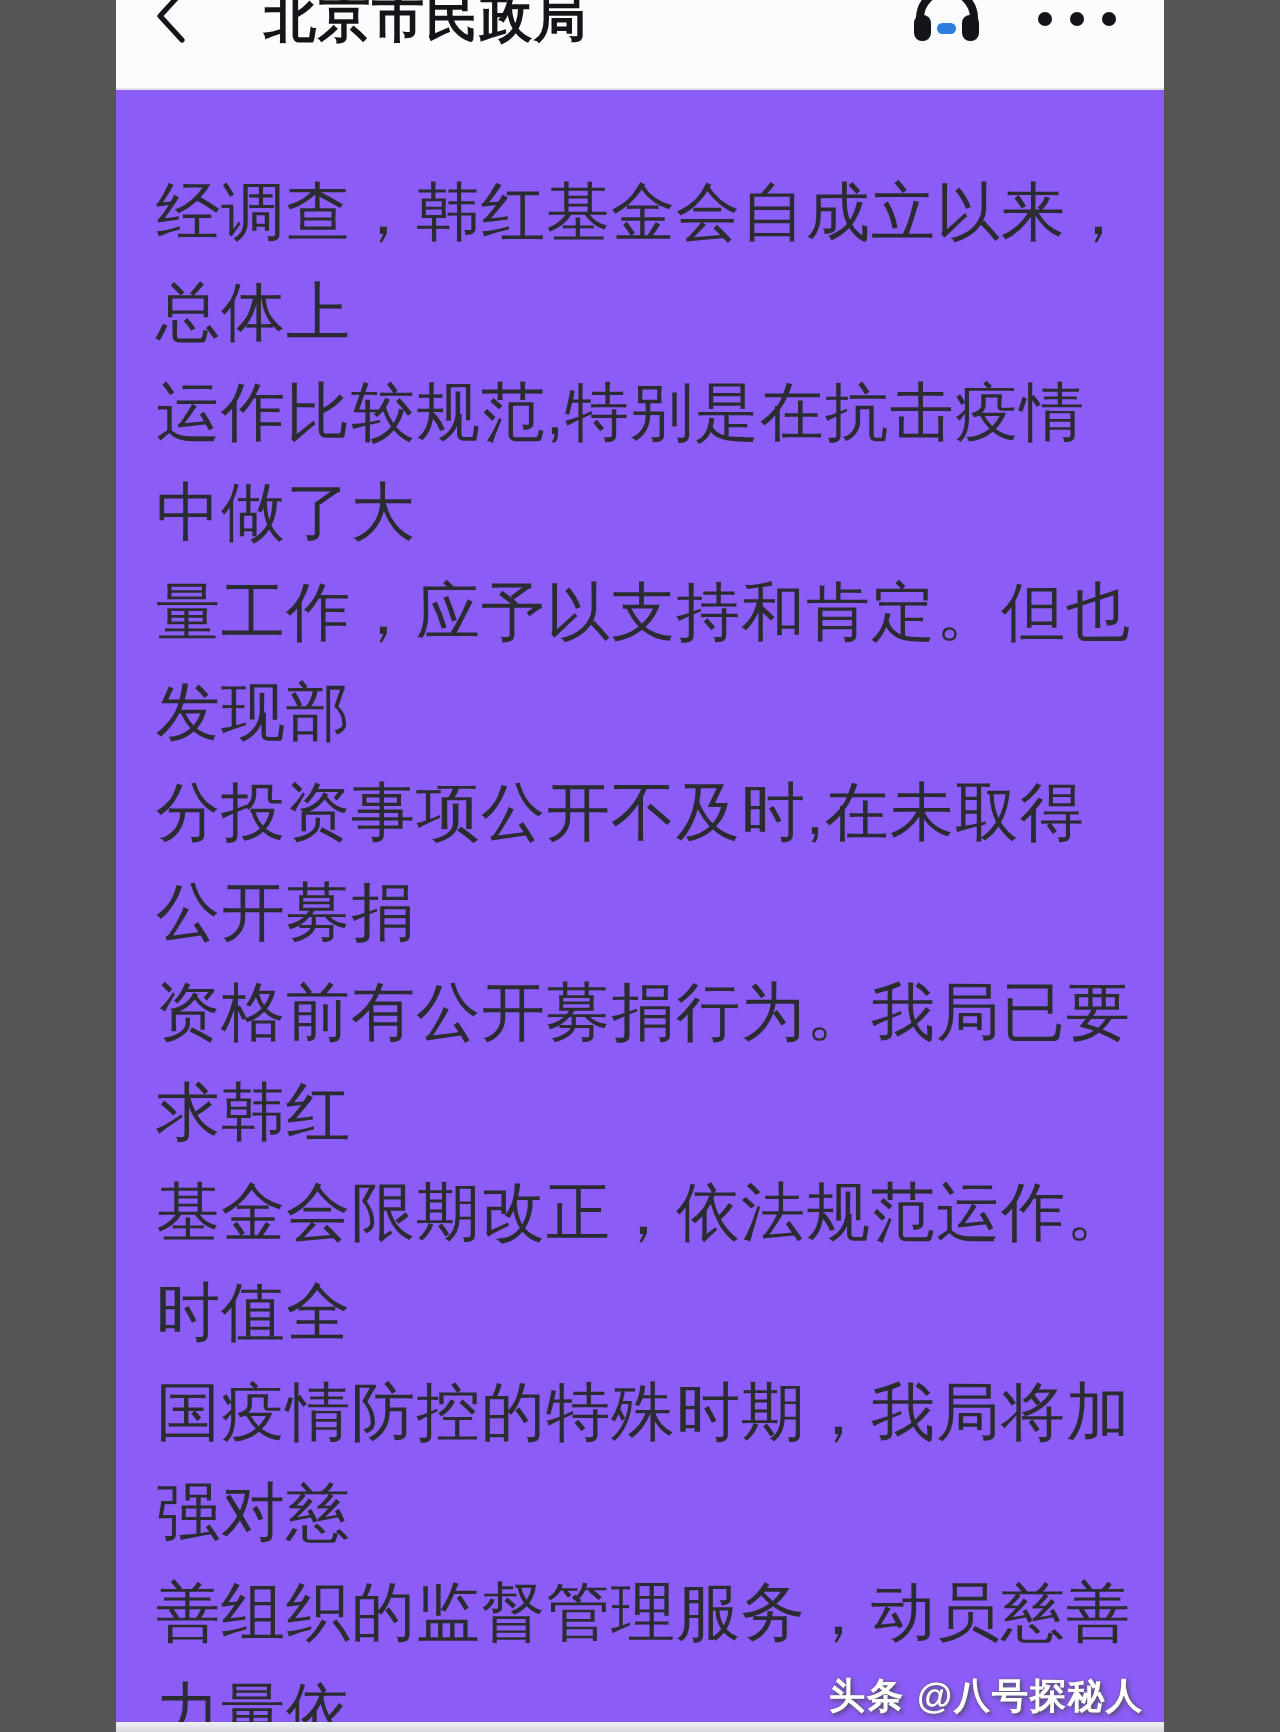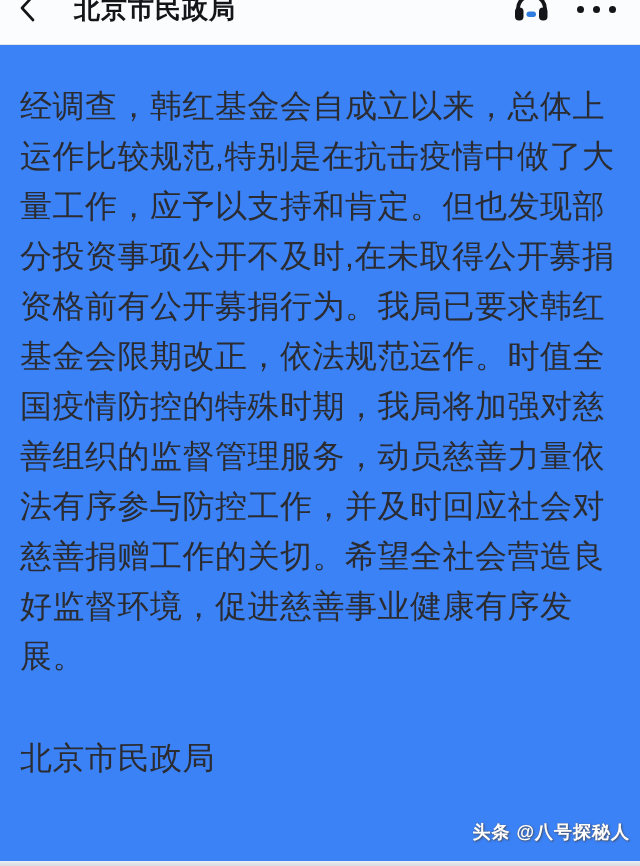--- a/index.html
+++ b/index.html
@@ -2,24 +2,24 @@
 <html><head>
 <meta charset="utf-8">
 <style>
   html, body { margin: 0; padding: 0; }
   body {
     font-family: "Liberation Sans", sans-serif;
     background: #555;
   }
   .screen {
     position: relative;
-    width: 640px;
+    width: 524px;
     height: 866px;
     margin: 0 auto;
-    background: #3b82f6;
+    background: #8b5cf6;
     overflow: hidden;
   }
   
   .header {
     position: relative;
     height: 44px;
     background: #fbfcfd;
     border-bottom: 1px solid #e2e4e8;
     overflow: hidden;
   }
@@ -99,21 +99,21 @@
   .date {
     margin-top: 34px;
     font-size: 32px;
     line-height: 50px;
     letter-spacing: 0.5px;
   }
   
   .watermark {
     position: absolute;
     right: 10px;
-    bottom: 22px;
+    bottom: 6px;
     font-size: 18px;
     font-weight: 700;
     letter-spacing: 1px;
     color: #ffffff;
     text-shadow: 0 0 1px rgba(100,100,108,0.9), 1px 1px 2px rgba(70,70,78,0.85);
     white-space: nowrap;
   }
   
   .bottom-edge {
     position: absolute;

